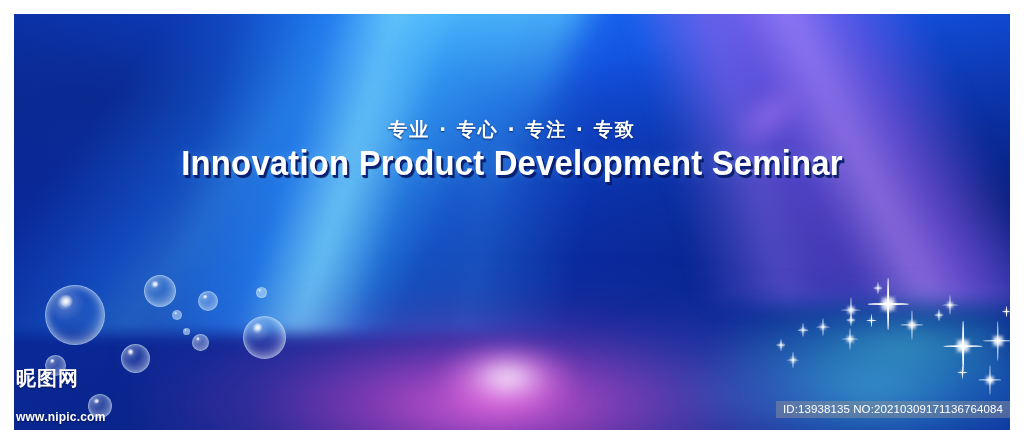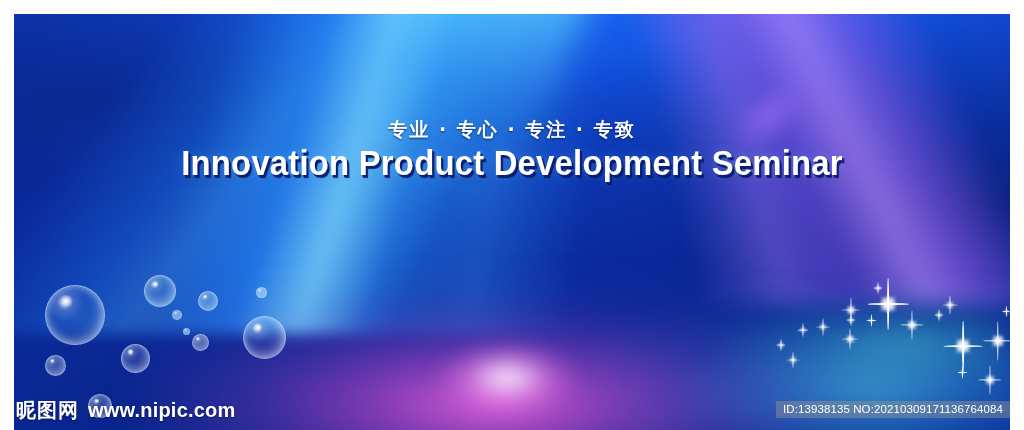--- a/index.html
+++ b/index.html
@@ -305,34 +305,35 @@
       0 0 12px rgba(120,190,255,0.30);
   }
 
   
   .footer-brand {
     position: absolute;
     left: 2px;
     bottom: 6px;
     display: flex;
     align-items: baseline;
-    gap: 9px;
+    gap: 18px;
     z-index: 8;
+    flex-direction: column;
   }
   .brand-mark {
     font-family: "DejaVu Sans", "Liberation Sans", sans-serif;
     font-size: 20px;
     font-weight: 700;
     color: #ffffff;
     letter-spacing: 1px;
     text-shadow: 0 1px 2px rgba(0,0,0,0.45);
   }
   .brand-url {
     font-family: "Liberation Sans", sans-serif;
-    font-size: 20px;
+    font-size: 12px;
     font-weight: 700;
     color: #ffffff;
     letter-spacing: 0.2px;
     text-shadow: 0 1px 2px rgba(0,0,0,0.45);
   }
 
   .id-badge {
     position: absolute;
     right: 0px;
     bottom: 12px;

